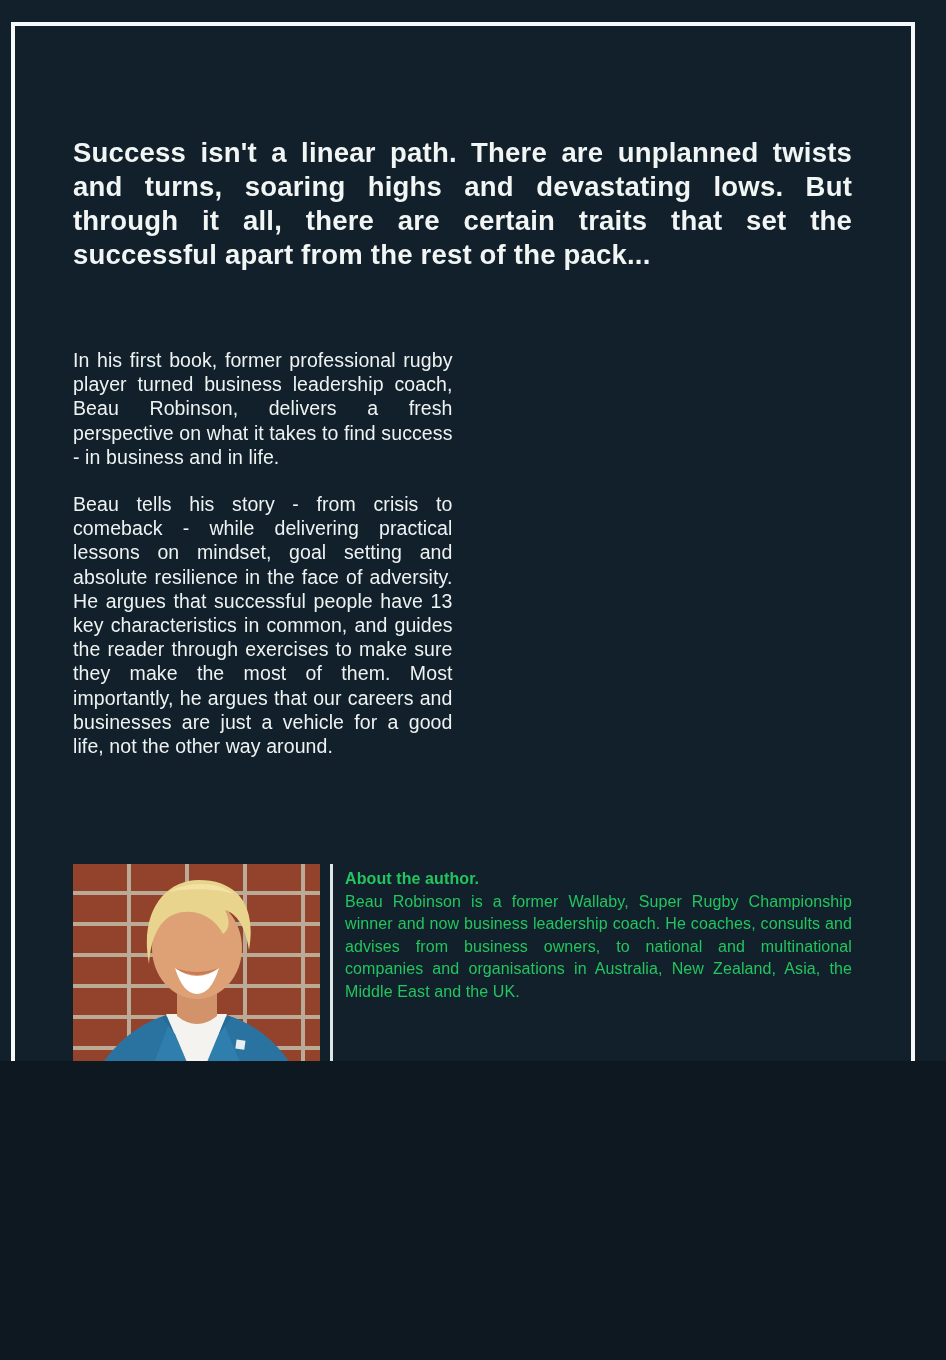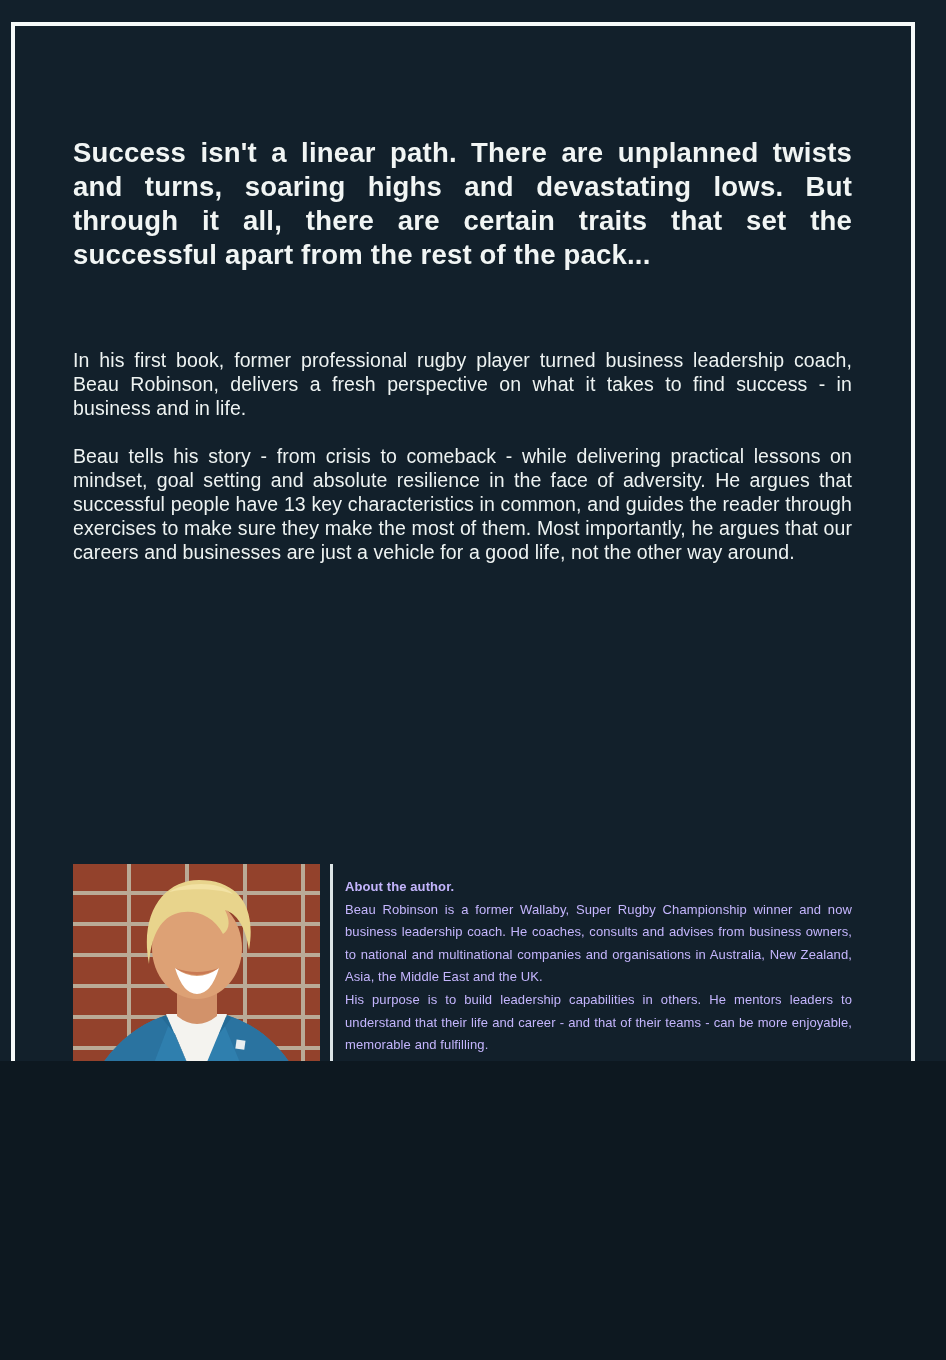--- a/index.html
+++ b/index.html
@@ -32,21 +32,20 @@
     letter-spacing: 0.2px;
     text-align: justify;
   }
 
   .columns {
     position: absolute;
     left: 73px; top: 348px;
     width: 779px;
     display: flex;
     gap: 20px;
-    flex-direction: column;
   }
   .col {
     flex: 1;
     color: #eef3f2;
     font-size: 19.5px;
     line-height: 24.2px;
     letter-spacing: 0.1px;
     text-align: justify;
   }
   .col p + p { margin-top: 23px; }
@@ -72,26 +71,26 @@
   .divider {
     width: 3px;
     height: 247px;
     background: #dde5e7;
     margin-left: 10px;
     margin-right: 12px;
     flex: 0 0 3px;
   }
   .about-text {
     flex: 1;
-    color: #c4b5fd;
-    font-size: 13px;
+    color: #22c55e;
+    font-size: 16px;
     line-height: 22.6px;
     letter-spacing: 0.1px;
     text-align: justify;
-    margin-top: 12px;
+    margin-top: 4px;
   }
   .about-heading { font-weight: bold; text-align: left; }
 
   .barcode-box {
     position: absolute;
     left: 589px; top: 1149px;
     width: 263px; height: 150px;
     background: #ffffff;
     padding: 4px 8px 0 8px;
   }
@@ -163,21 +162,20 @@
                  C140,50 118,44 102,50 C86,56 78,74 76,100 Z" fill="#e8d48c"></path>
         <path d="M96,28 C110,18 146,16 160,30 C146,24 112,24 96,28 Z" fill="#f2e2a4"></path>
       </svg>
     </div>
 
     <div class="divider"></div>
 
     <div class="about-text">
       <div class="about-heading">About the author.</div>
       <p>Beau Robinson is a former Wallaby, Super Rugby Championship winner and now business leadership coach. He coaches, consults and advises from business owners, to national and multinational companies and organisations in Australia, New Zealand, Asia, the Middle East and the UK.</p>
-      <p>His purpose is to build leadership capabilities in others. He mentors leaders to understand that their life and career - and that of their teams - can be more enjoyable, memorable and fulfilling.</p>
     </div>
   </div>
 
   <div class="barcode-box">
     <div class="isbn-row">ISBN 978-0-6485404-1-0</div>
     <div class="bars-row">
       <svg id="ean-svg" width="166" height="126" viewBox="0 0 166 126">
         <text class="bc-text" x="5" y="118" font-size="14" text-anchor="middle">9</text>
         <text class="bc-text" x="55" y="118" font-size="14" text-anchor="middle">780648</text>
         <text class="bc-text" x="128" y="118" font-size="14" text-anchor="middle">540410</text>

